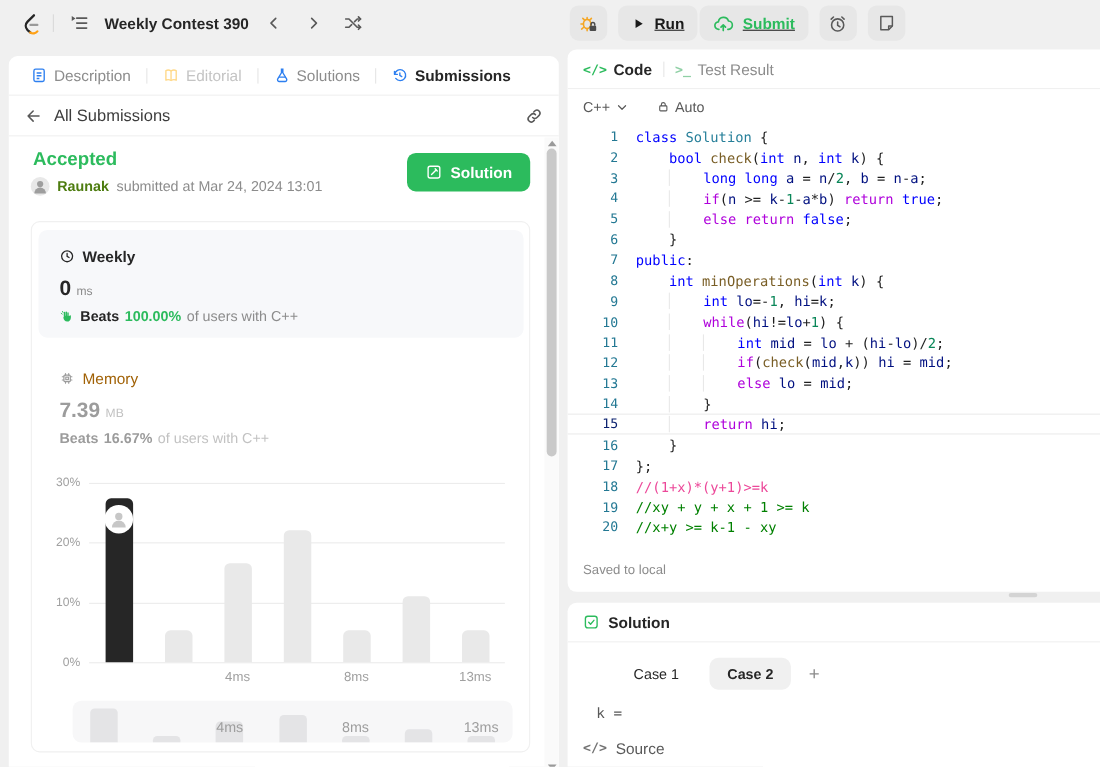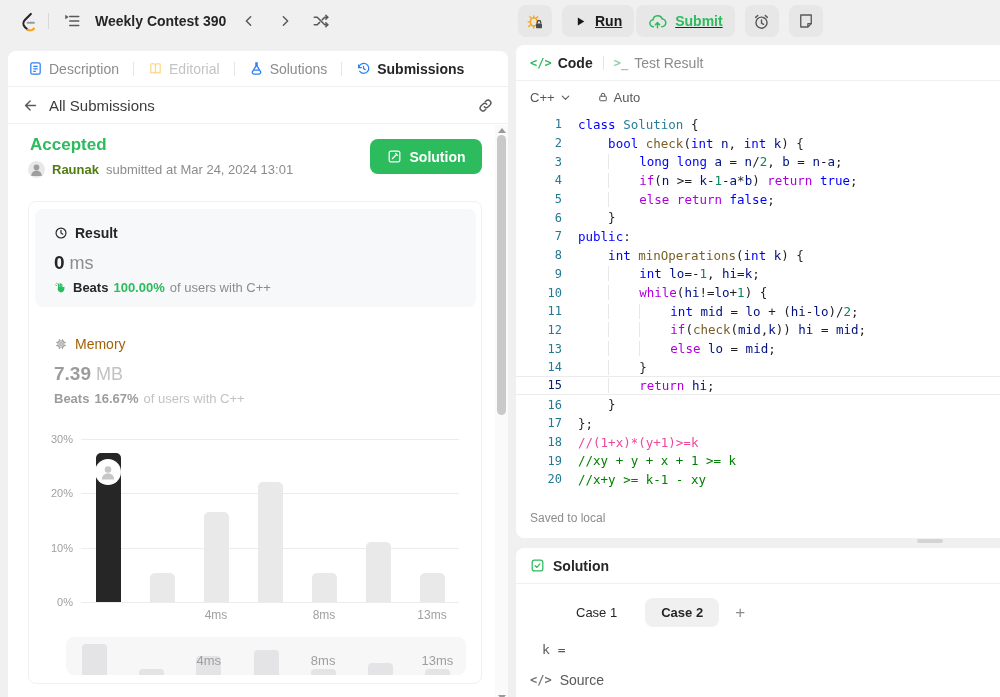--- a/index.html
+++ b/index.html
@@ -50,21 +50,21 @@
   .author-meta { color:#8c8c8c; }
   .avatar { width:17px; height:17px; border-radius:50%; overflow:hidden; background:#e8e8e8; }
   .solution-btn { position:absolute; left:362px; top:88px; width:112px; height:35px; background:#2cbb5d; border-radius:8px; color:#fff; display:flex; align-items:center; justify-content:center; gap:8px; font-size:14px; font-weight:bold; cursor:pointer; }
 
   
   .stats-card { position:absolute; left:20px; top:150px; width:454px; height:483px; border:1px solid #f0f0f0; border-radius:8px; }
   .rt-block { position:absolute; left:6px; top:7px; width:441px; height:98px; background:#f7f8fa; border-radius:8px; padding:16px 19px; cursor:pointer; }
   .blk-title { display:flex; align-items:center; gap:7px; font-size:14px; font-weight:bold; color:#262626; }
   .blk-value-row { margin-top:11px; display:flex; align-items:baseline; gap:5px; }
   .blk-value { font-size:19px; font-weight:bold; color:#262626; }
-  .blk-unit { font-size:18px; color:#8c8c8c; }
+  .blk-unit { font-size:11px; color:#8c8c8c; }
   .blk-beats { margin-top:6px; display:flex; align-items:center; gap:5px; font-size:13px; color:#8c8c8c; }
   .beats-word { font-weight:bold; color:#262626; }
   .beats-pct { font-weight:bold; color:#2cbb5d; }
   .mem-block { position:absolute; left:6px; top:118px; width:441px; height:92px; padding:16px 19px; cursor:pointer; }
   .mem-block .blk-title { color:#a16207; font-weight:normal; }
   .mem-block .blk-value { color:#9c9c9c; }
   .mem-block .blk-unit { color:#c2c2c2; }
   .mem-block .blk-beats { color:#c2c2c2; }
   .mem-block .beats-word, .mem-block .beats-pct { color:#9c9c9c; font-weight:bold; }
 
@@ -263,21 +263,21 @@
   </div>
 
   <div class="stats-card">
 
     <div class="rt-block">
       <div class="blk-title">
         <svg width="14" height="14" viewBox="0 0 24 24" fill="none" stroke="#262626" stroke-width="2" stroke-linecap="round">
           <circle cx="12" cy="12" r="8.5"></circle>
             <path d="M12 7.5V12l3 2"></path>
         </svg>
-        <span>Result</span>
+        <span>Weekly</span>
       </div>
       <div class="blk-value-row">
         <span class="blk-value">0</span>
         <span class="blk-unit">ms</span>
       </div>
       <div class="blk-beats">
         <svg width="14" height="14" viewBox="0 0 24 24">
           <path d="M6.2 12.5c0 4.4 2.6 7 5.9 7s5.8-2.5 5.8-6.6v-3.2l-3.4 1V5.9a1.1 1.1 0 0 0-2.2 0v4.3h-.5V4.7a1.1 1.1 0 0 0-2.2 0v5.5H9V5.4a1.1 1.1 0 0 0-2.2 0v7.1z" fill="#2cbb5d"></path>
           <path d="M4.4 7.8 2.8 6.6M5.6 5.2 4.8 3.6" stroke="#2cbb5d" stroke-width="1.4" stroke-linecap="round"></path>
         </svg>

